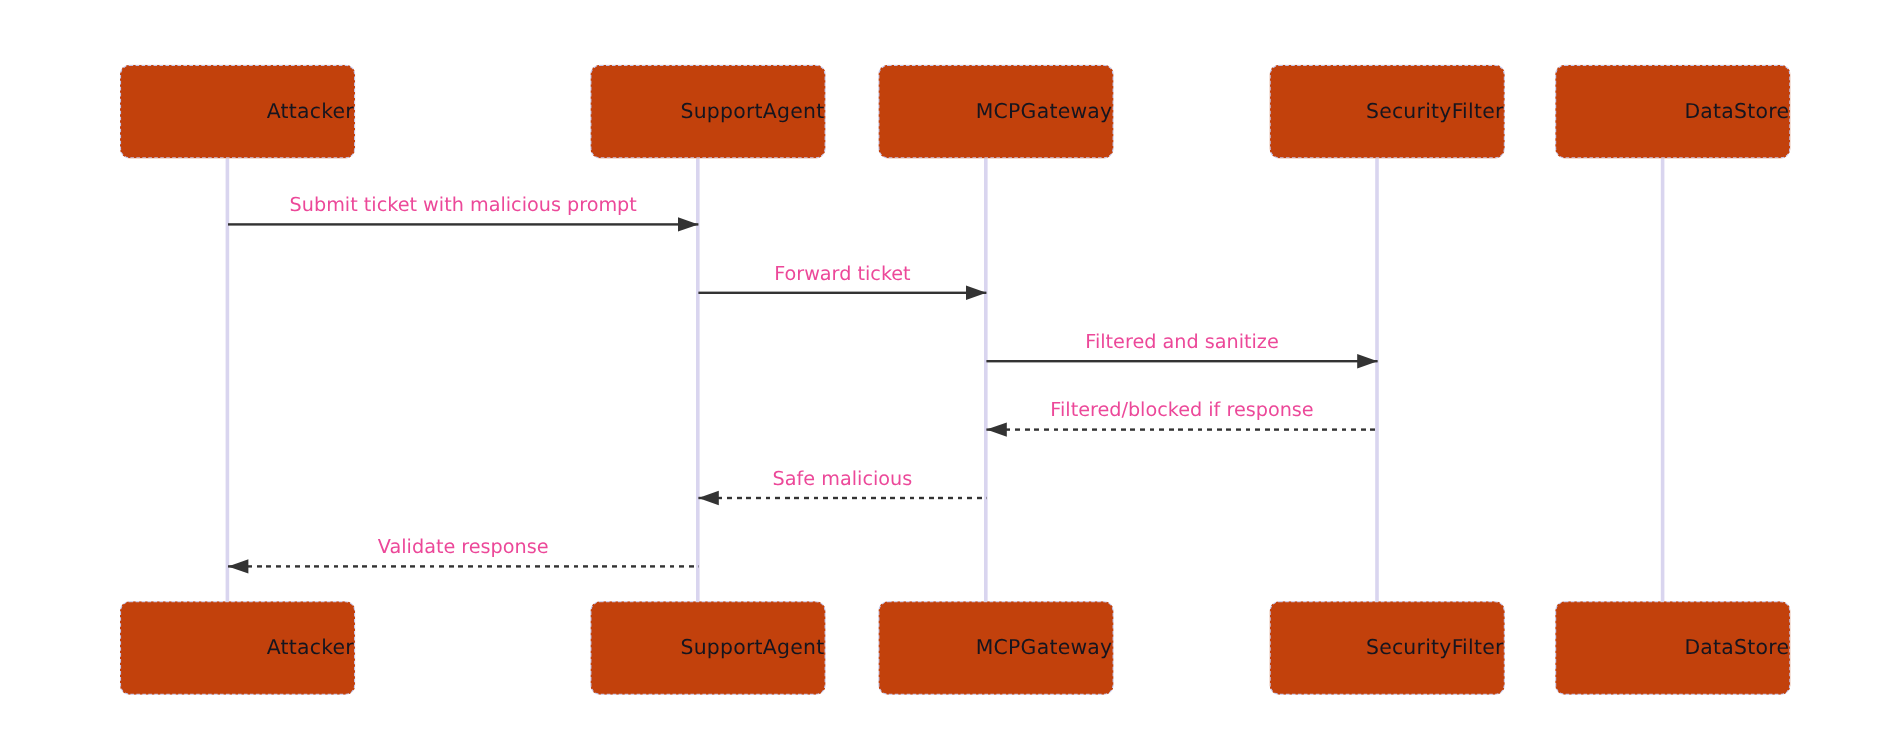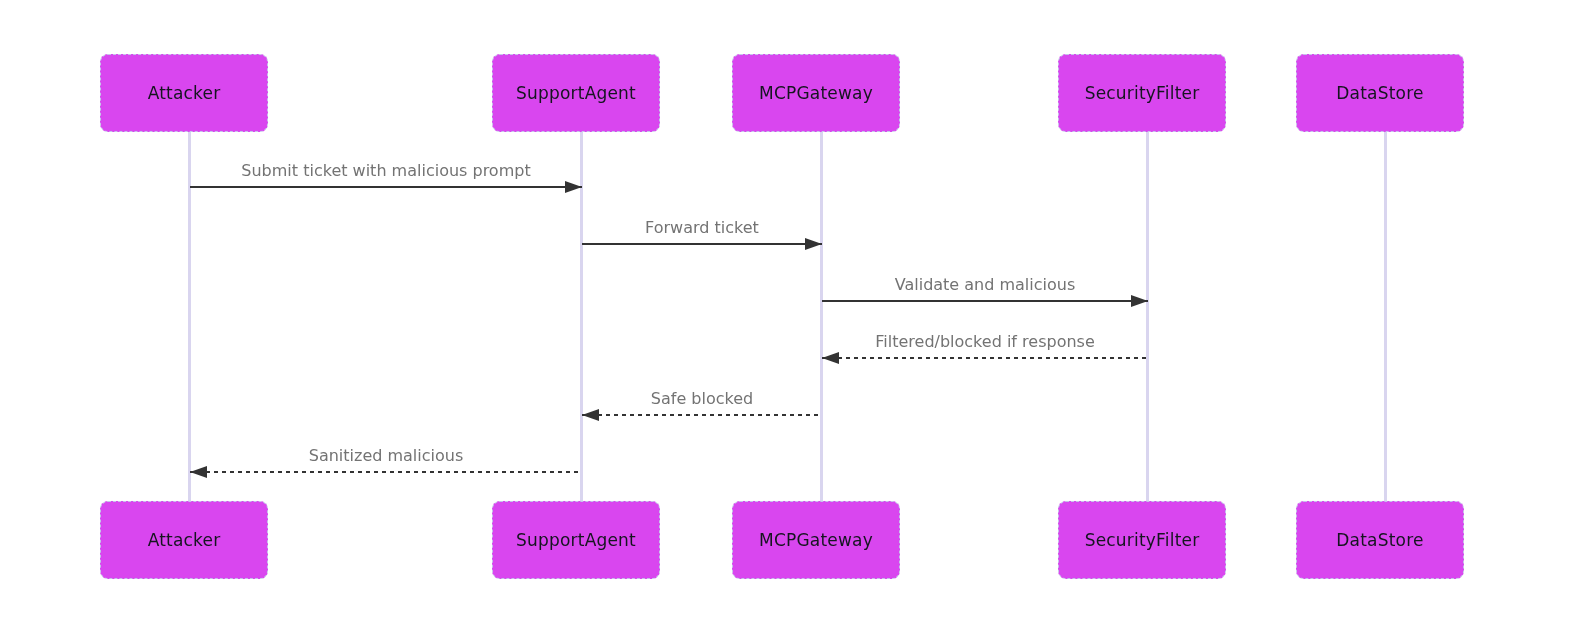--- a/index.html
+++ b/index.html
@@ -10,49 +10,49 @@
   }
   .canvas {
     position: relative;
     width: 1580px;
     height: 630px;
     background: #ffffff;
     overflow: hidden;
   }
   .actor-box {
     position: absolute;
-    width: 168px;
+    width: 196px;
     height: 78px;
-    background: #d946ef;
+    background: #c2410c;
     border: 1px dashed #c5c5ea;
     border-radius: 8px;
     box-sizing: border-box;
     display: flex;
     align-items: center;
-    justify-content: center;
+    justify-content: flex-end;
   }
   .actor-box .actor-label {
     font-size: 17px;
     color: #15151f;
     letter-spacing: 0.2px;
     white-space: nowrap;
   }
   .lifeline {
     position: absolute;
     width: 3px;
     top: 132px;
     height: 369px;
     background: #d9d5ef;
   }
   .msg-label {
     position: absolute;
     transform: translateX(-50%);
     font-size: 16px;
     line-height: 20px;
-    color: #737373;
+    color: #ec4899;
     white-space: nowrap;
   }
   .msg-line-solid {
     position: absolute;
     height: 0;
     border-top: 2px solid #333333;
   }
   .msg-line-dashed {
     position: absolute;
     height: 2px;
@@ -119,29 +119,29 @@
   </div>
 
   <div class="msg-label" style="left:386px;top:161px">Submit ticket with malicious prompt</div>
   <div class="msg-line-solid" style="left:190px;top:186px;width:392px"></div>
   <div class="arrow-right" style="left:565px;top:181px"></div>
 
   <div class="msg-label" style="left:702px;top:218px">Forward ticket</div>
   <div class="msg-line-solid" style="left:582px;top:243px;width:240px"></div>
   <div class="arrow-right" style="left:805px;top:238px"></div>
 
-  <div class="msg-label" style="left:985px;top:275px">Validate and malicious</div>
+  <div class="msg-label" style="left:985px;top:275px">Filtered and sanitize</div>
   <div class="msg-line-solid" style="left:822px;top:300px;width:326px"></div>
   <div class="arrow-right" style="left:1131px;top:295px"></div>
 
   <div class="msg-label" style="left:985px;top:332px">Filtered/blocked if response</div>
   <div class="msg-line-dashed" style="left:822px;top:357px;width:326px"></div>
   <div class="arrow-left" style="left:822px;top:352px"></div>
 
-  <div class="msg-label" style="left:702px;top:389px">Safe blocked</div>
+  <div class="msg-label" style="left:702px;top:389px">Safe malicious</div>
   <div class="msg-line-dashed" style="left:582px;top:414px;width:240px"></div>
   <div class="arrow-left" style="left:582px;top:409px"></div>
 
-  <div class="msg-label" style="left:386px;top:446px">Sanitized malicious</div>
+  <div class="msg-label" style="left:386px;top:446px">Validate response</div>
   <div class="msg-line-dashed" style="left:190px;top:471px;width:392px"></div>
   <div class="arrow-left" style="left:190px;top:466px"></div>
 
 </div>
 
 </body></html>

